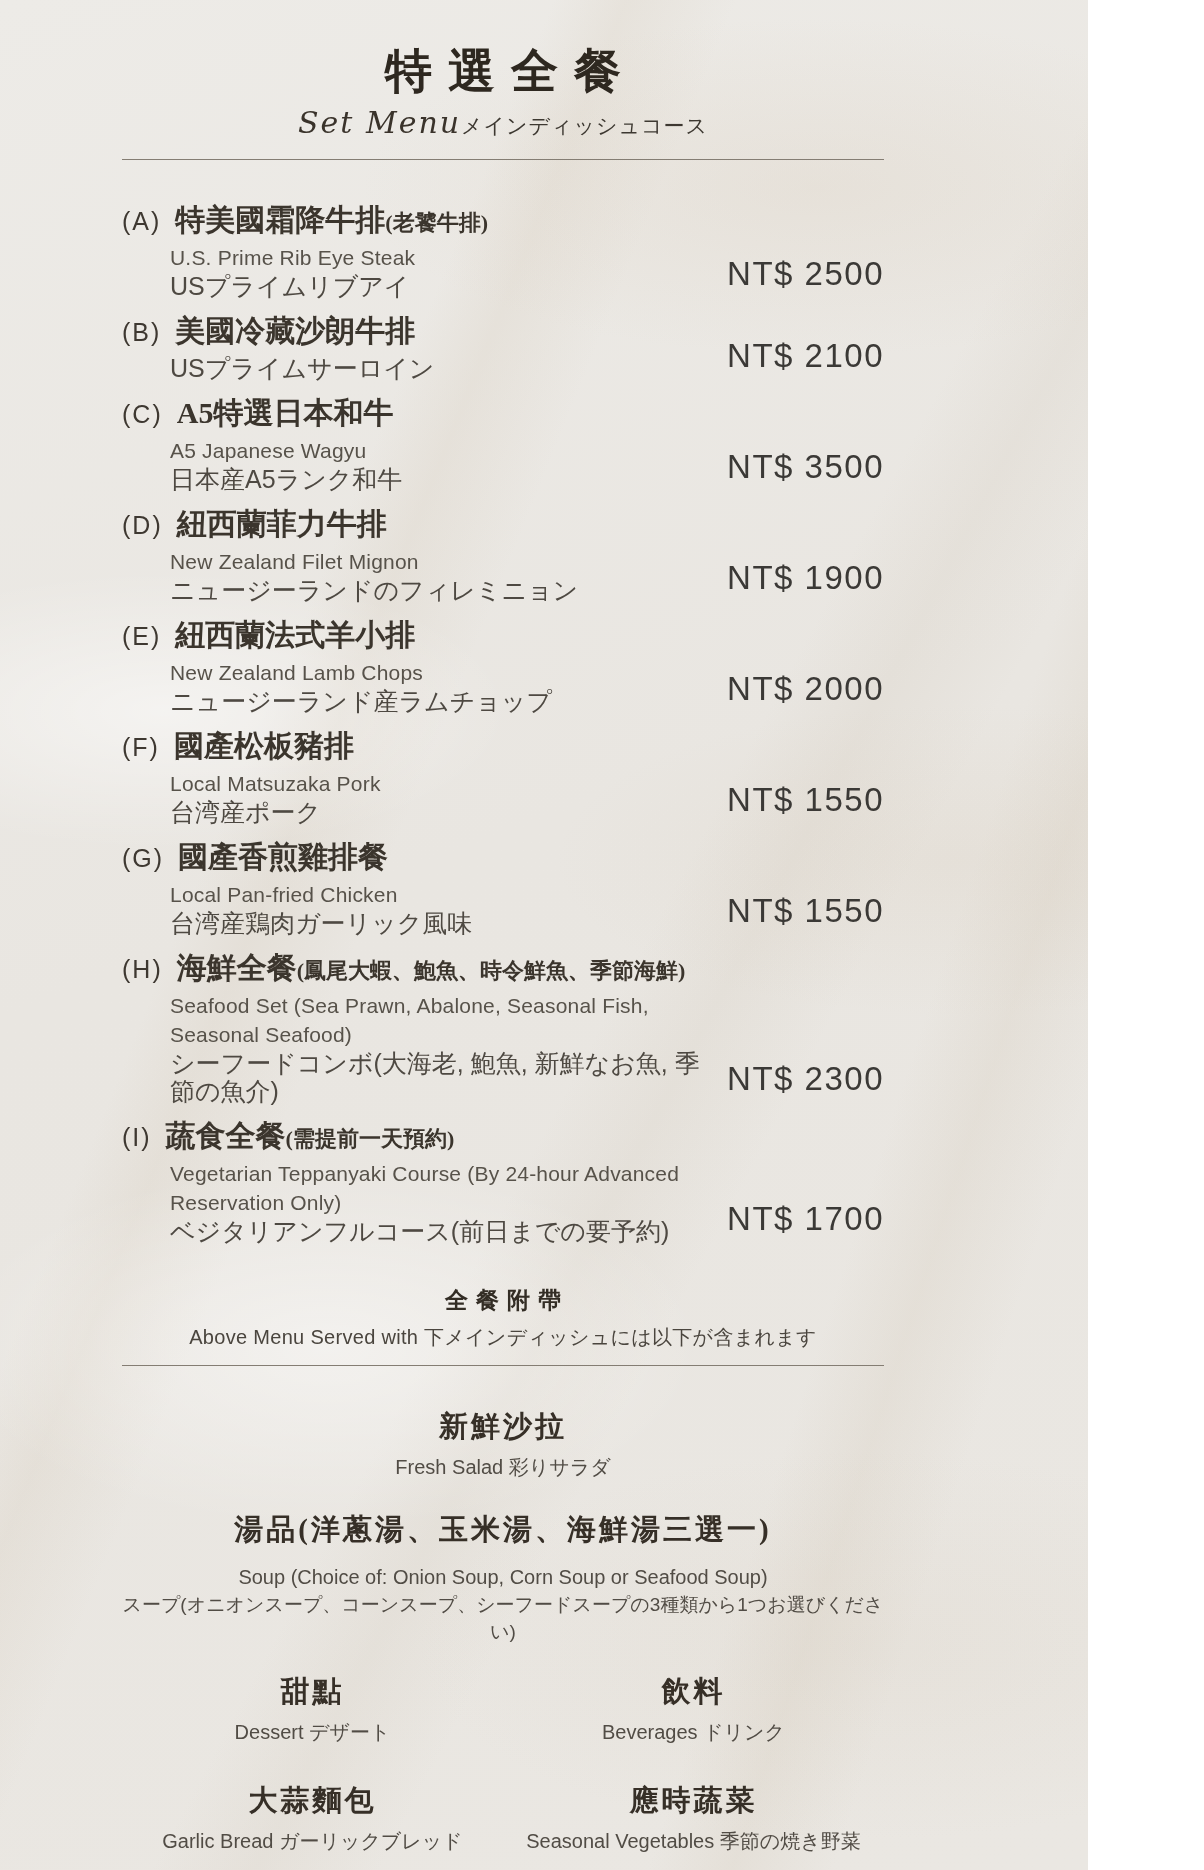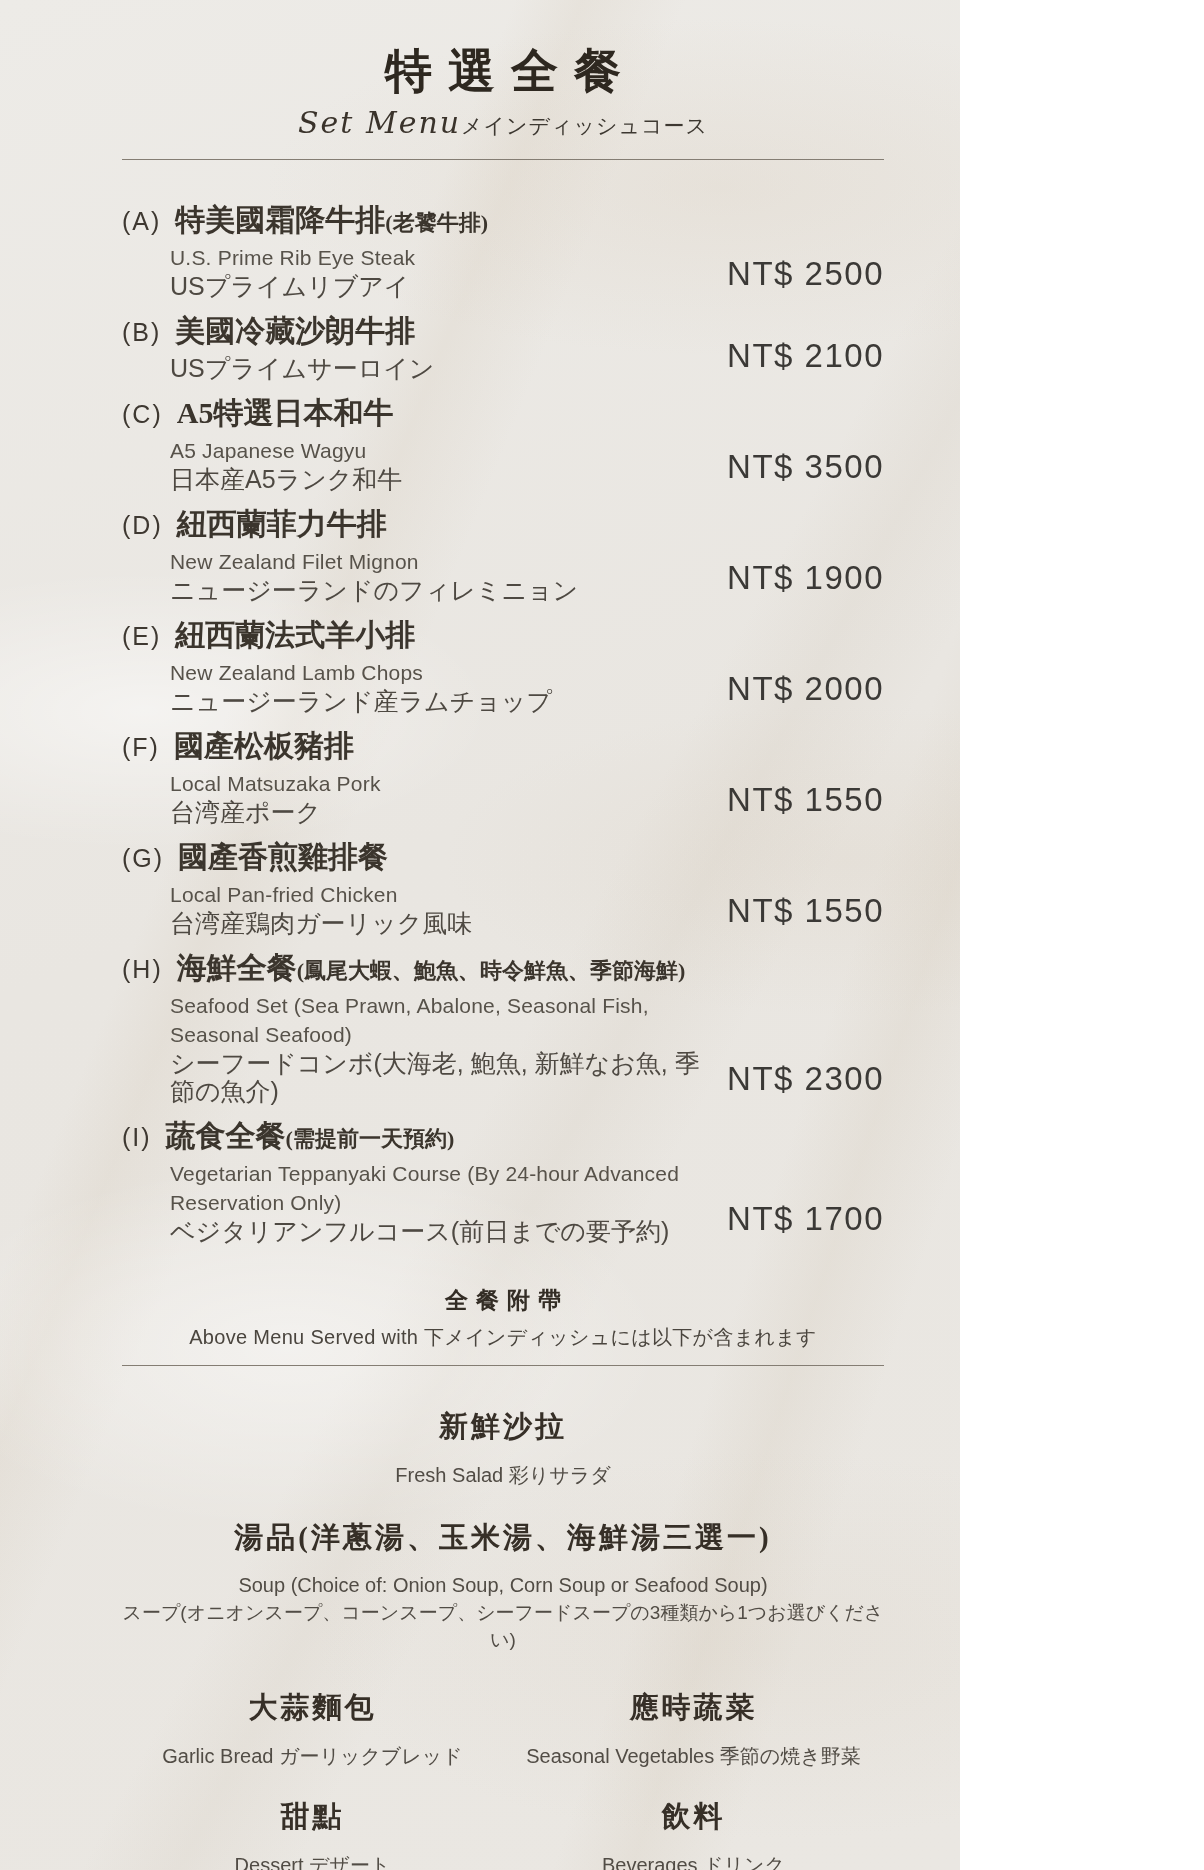--- a/index.html
+++ b/index.html
@@ -1,18 +1,18 @@
 <!DOCTYPE html>
 <html><head>
 <meta charset="utf-8">
 <style>
   html,body{margin:0;padding:0;}
   .page{
     position:relative;
-    width:960px;height:1870px;
+    width:1088px;height:1870px;
     overflow:hidden;
     font-family:"Liberation Sans", sans-serif;
     background:
       radial-gradient(ellipse 700px 260px at 75% 10%, rgba(213,198,178,0.22), transparent 65%),
       radial-gradient(ellipse 500px 200px at 15% 38%, rgba(255,255,255,0.5), transparent 70%),
       radial-gradient(ellipse 620px 240px at 88% 46%, rgba(210,196,176,0.18), transparent 65%),
       radial-gradient(ellipse 540px 260px at 30% 72%, rgba(255,255,255,0.45), transparent 70%),
       radial-gradient(ellipse 700px 300px at 80% 88%, rgba(208,196,178,0.16), transparent 65%),
       linear-gradient(112deg, transparent 30%, rgba(203,188,166,0.16) 34%, transparent 40%),
       linear-gradient(118deg, transparent 55%, rgba(198,186,168,0.14) 60%, transparent 66%),
@@ -83,21 +83,21 @@
   .included-sub{
     font-size:20px;line-height:28px;color:#4a453e;margin-top:2px;letter-spacing:0.3px;
   }
   .center-block{text-align:center;}
   .salad{margin-top:42px;}
   .dish-zh{
     font-family:"Liberation Serif", serif;
     font-size:29px;line-height:37px;font-weight:bold;color:#362f27;
     letter-spacing:3px;
   }
-  .dish-sub{font-size:20px;line-height:28px;color:#514c45;margin-top:16px;}
+  .dish-sub{font-size:20px;line-height:28px;color:#514c45;margin-top:8px;}
   .soup{margin-top:30px;}
   .soup .dish-sub{margin-top:15px;}
   .soup-ja{font-size:19px;line-height:27px;color:#514c45;}
   .grid2{
     display:grid;grid-template-columns:1fr 1fr;
     margin-top:36px;text-align:center;
   }
   .grid2.second{margin-top:28px;}
 </style>
 </head>
@@ -208,36 +208,36 @@
       <div class="dish-zh">新鮮沙拉</div>
       <div class="dish-sub">Fresh Salad 彩りサラダ</div>
     </div>
 
     <div class="center-block soup">
       <div class="dish-zh">湯品(洋蔥湯、玉米湯、海鮮湯三選一)</div>
       <div class="dish-sub">Soup (Choice of: Onion Soup, Corn Soup or Seafood Soup)</div>
       <div class="soup-ja">スープ(オニオンスープ、コーンスープ、シーフードスープの3種類から1つお選びください)</div>
     </div>
 
+    <div class="grid2 second">
+      <div>
+        <div class="dish-zh">甜點</div>
+        <div class="dish-sub">Dessert デザート</div>
+      </div>
+      <div>
+        <div class="dish-zh">飲料</div>
+        <div class="dish-sub">Beverages ドリンク</div>
+      </div>
+    </div>
+
     <div class="grid2">
       <div>
         <div class="dish-zh">大蒜麵包</div>
         <div class="dish-sub">Garlic Bread ガーリックブレッド</div>
       </div>
       <div>
         <div class="dish-zh">應時蔬菜</div>
         <div class="dish-sub">Seasonal Vegetables 季節の焼き野菜</div>
       </div>
     </div>
 
-    <div class="grid2 second">
-      <div>
-        <div class="dish-zh">甜點</div>
-        <div class="dish-sub">Dessert デザート</div>
-      </div>
-      <div>
-        <div class="dish-zh">飲料</div>
-        <div class="dish-sub">Beverages ドリンク</div>
-      </div>
-    </div>
-
   </div>
 </div>
 
 </body></html>

